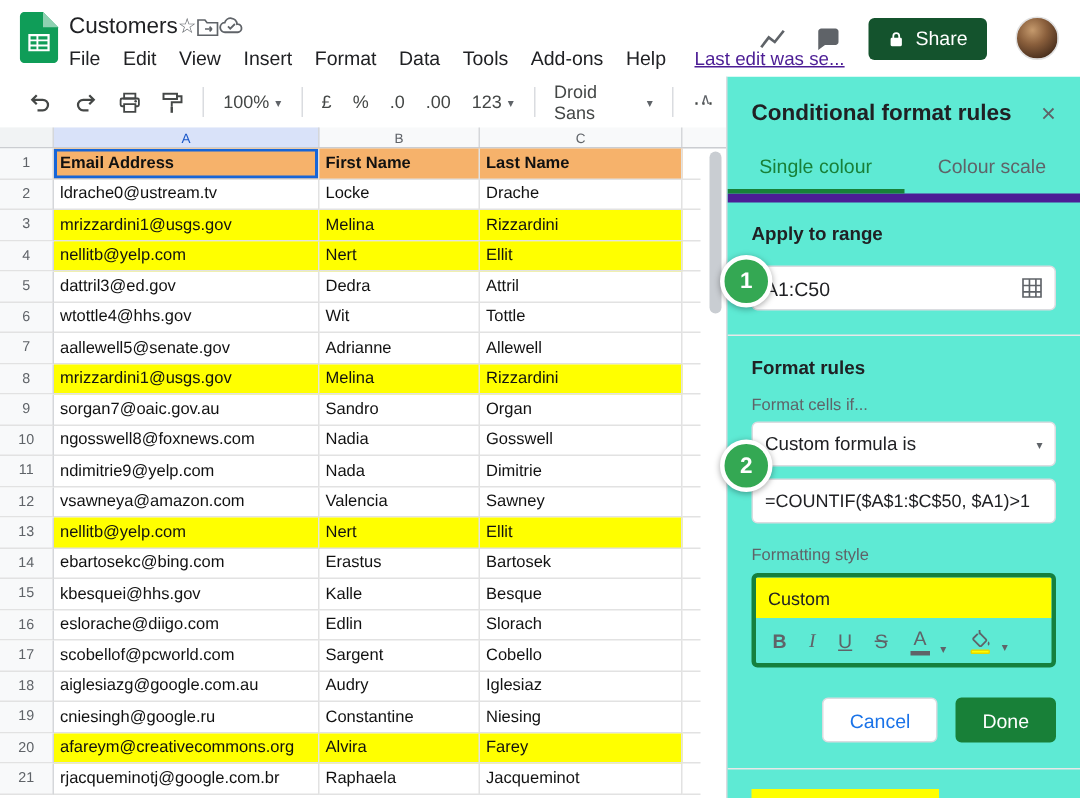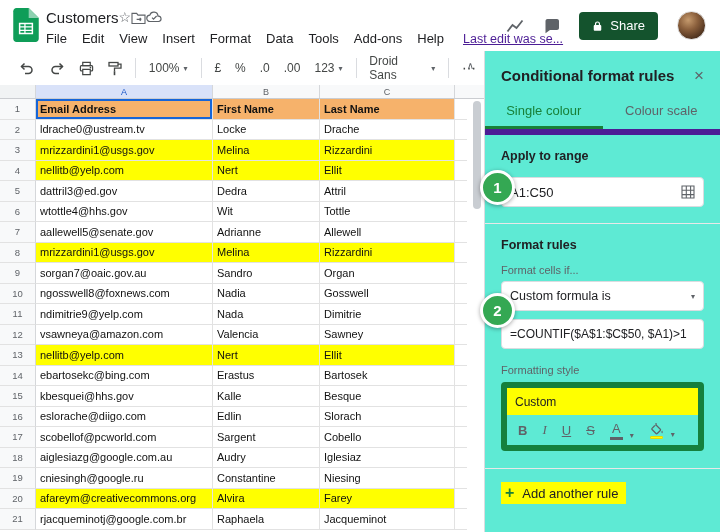--- a/index.html
+++ b/index.html
@@ -74,21 +74,21 @@
   .range-box{margin-top:14px;}
   .range-val{font-size:13px;color:#202124;}
   .sect-divider{height:1px;background:#e8e8e8;margin:16px -16px 0 -16px;}
   .fr-label{margin-top:14px;}
   .fci-label{margin-top:12px;}
   .select-box{margin-top:5px;}
   .select-val{font-size:12.5px;color:#202124;}
   .formula-box{margin-top:8px;}
   .formula-val{font-size:12px;color:#202124;white-space:nowrap;}
   .fs-label{margin-top:15px;}
-  .style-box{margin-top:6px;border:6px solid #15803d;border-radius:4px;overflow:hidden;}
+  .style-box{margin-top:6px;border:3px solid #15803d;border-radius:4px;overflow:hidden;}
   .preview{height:27px;background:#ffff00;display:flex;align-items:center;padding:0 8px;font-size:12px;color:#202124;}
   .fmt-row{height:30px;display:flex;align-items:center;gap:15px;padding:0 11px;color:#5f6368;font-size:13px;}
   .fmt-b{font-weight:700;}
   .fmt-i{font-style:italic;font-family:"Liberation Serif",serif;}
   .fmt-u{text-decoration:underline;}
   .fmt-s{text-decoration:line-through;}
   .fmt-a-wrap,.fill-wrap{display:flex;align-items:flex-end;gap:3px;}
   .stack{display:flex;flex-direction:column;align-items:center;}
   .color-bar{width:13px;height:3px;margin-top:1px;background:#5f6368;}
   .color-bar.yellow{background:#ffff00;border:1px solid #e6d800;border-radius:1px;box-sizing:border-box;}
@@ -469,20 +469,24 @@
                       <path d="M7.5 3.2l4.6 4.6a.9.9 0 0 1 0 1.3l-3.3 3.3a.9.9 0 0 1-1.3 0L3.2 8.1a.9.9 0 0 1 0-1.3l3-3" fill="none" stroke="#5f6368" stroke-width="1.3"></path>
                       <path d="M14 9.2c.9 1.1.9 2.5 0 3.1-.9-.6-.9-2 0-3.1z" fill="#5f6368"></path>
                     </svg>
                 </span>
                 <span class="color-bar yellow"></span>
               </span>
               <span class="caret">▾</span>
             </span>
           </div>
         </div>
+        <div class="btn-row">
+          <div class="btn btn-cancel">Cancel</div>
+          <div class="btn btn-done">Done</div>
+        </div>
         <div class="panel-divider"></div>
         <div class="add-rule">
           <span class="add-plus">+</span>
           <span class="add-label">Add another rule</span>
         </div>
       </div>
     </aside>
   </div>
 
   <div class="step-circle step-1">1</div>

